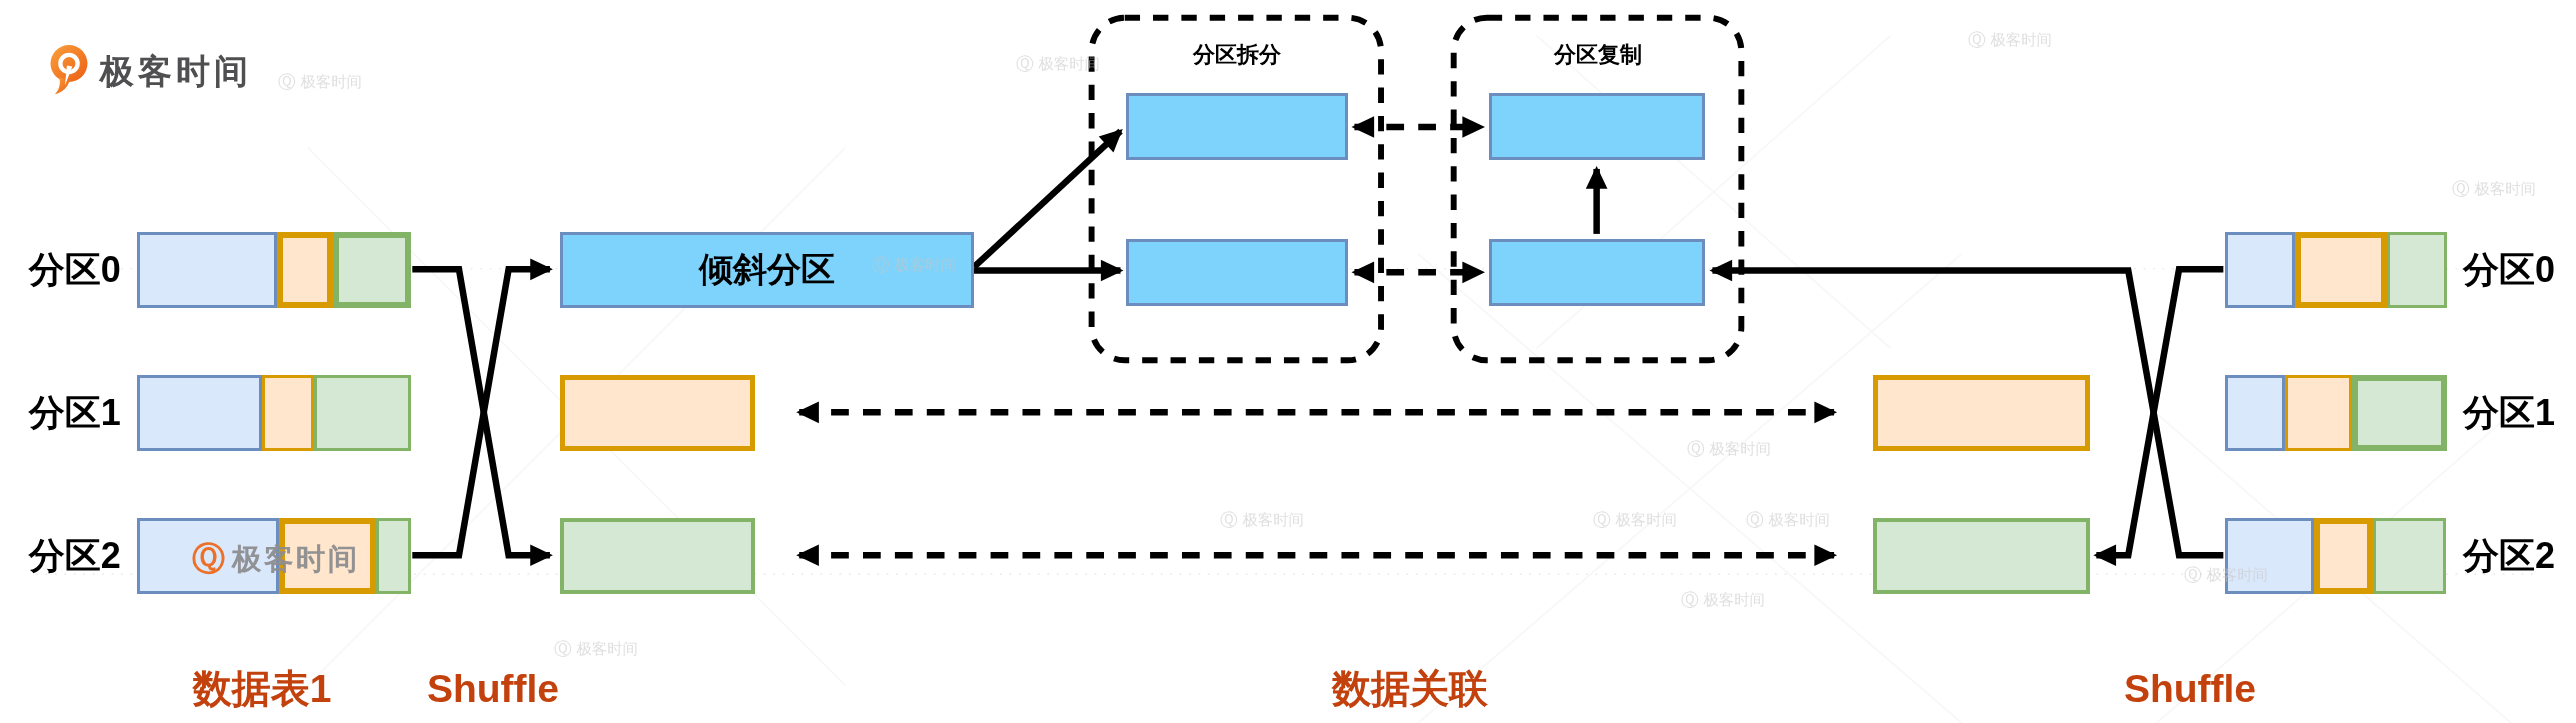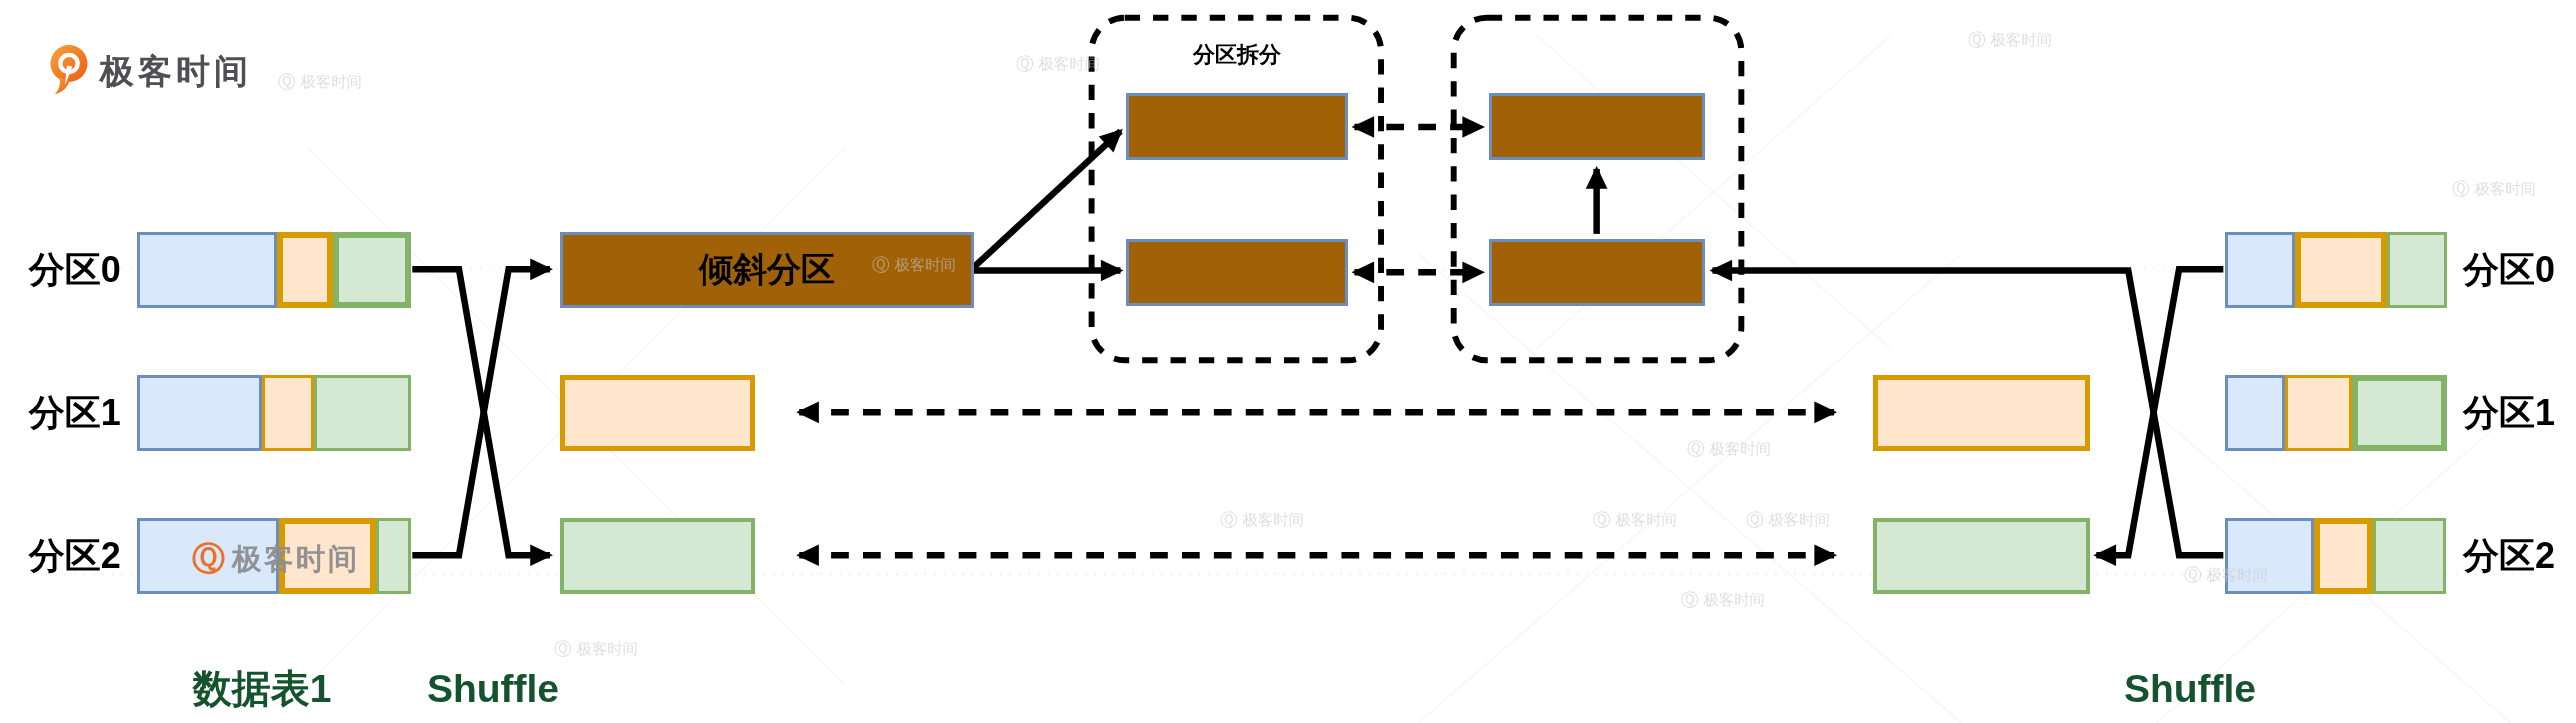--- a/index.html
+++ b/index.html
@@ -19,30 +19,30 @@
   
   .bar{position:absolute;height:76px;display:flex;}
   .seg{height:100%;box-sizing:border-box;border:3.5px solid;}
   .seg-blue{background:#dae8fc;border-color:#6c8ebf;}
   .seg-orange{background:#ffe6cc;border-color:#d79b00;}
   .seg-green{background:#d5e8d4;border-color:#82b366;}
   .seg.thick{border-width:6.5px;}
 
   
   .box{position:absolute;box-sizing:border-box;display:flex;align-items:center;justify-content:center;}
-  .box-blue{background:#a16207;border:3.5px solid #6c8ebf;}
+  .box-blue{background:#7dd3fc;border:3.5px solid #6c8ebf;}
   .box-orange{background:#ffe6cc;border:5.9px solid #d79b00;}
   .box-green{background:#d5e8d4;border:4.7px solid #82b366;}
   .skew-label{font-size:34px;font-weight:700;color:#000;}
 
   
   .gtitle{position:absolute;top:33px;height:43px;line-height:43px;text-align:center;font-size:22px;font-weight:700;color:#000;}
 
   
-  .flabel{position:absolute;top:663px;width:236px;height:52px;line-height:52px;text-align:center;font-size:39px;font-weight:600;color:#14532d;}
+  .flabel{position:absolute;top:663px;width:236px;height:52px;line-height:52px;text-align:center;font-size:39px;font-weight:600;color:#c2410c;}
 
   
   .wm{position:absolute;display:flex;align-items:center;gap:4.7px;color:#c6c6c6;opacity:.55;font-size:15.4px;white-space:nowrap;}
   .wm .wm-ico{font-size:17.7px;}
   .wm-color{position:absolute;display:flex;align-items:center;gap:7px;opacity:.95;white-space:nowrap;}
   .wm-color .wm-ico{font-size:33px;color:#ed6a1c;font-weight:700;}
   .wm-color .wm-txt{font-size:29.5px;color:#8e8e90;font-weight:600;letter-spacing:2.4px;}
 </style>
 </head>
 <body>
@@ -155,23 +155,25 @@
   <div class="box box-green" style="left:560px;top:518px;width:195px;height:76px"></div>
   <div class="box box-orange" style="left:1873px;top:375px;width:217px;height:76px"></div>
   <div class="box box-green" style="left:1873px;top:518px;width:217px;height:76px"></div>
 
   <div class="box box-blue" style="left:1126px;top:93px;width:222px;height:67px"></div>
   <div class="box box-blue" style="left:1126px;top:239px;width:222px;height:67px"></div>
   <div class="box box-blue" style="left:1489px;top:93px;width:216px;height:67px"></div>
   <div class="box box-blue" style="left:1489px;top:239px;width:216px;height:67px"></div>
 
   <div class="gtitle" style="left:1092px;width:290px">分区拆分</div>
+  <div class="gtitle" style="left:1454px;width:288px">分区复制</div>
 
   <div class="flabel" style="left:144px">数据表1</div>
   <div class="flabel" style="left:375px">Shuffle</div>
+  <div class="flabel" style="left:1292px">数据关联</div>
   <div class="flabel" style="left:2072px">Shuffle</div>
 
   <div class="wm-color" style="left:192px;top:537px">
     <span class="wm-ico">Ⓠ</span>
     <span class="wm-txt">极客时间</span>
   </div>
 
   <div class="wm" style="left:278px;top:70px">
       <span class="wm-ico">Ⓠ</span>
       <span>极客时间</span>

